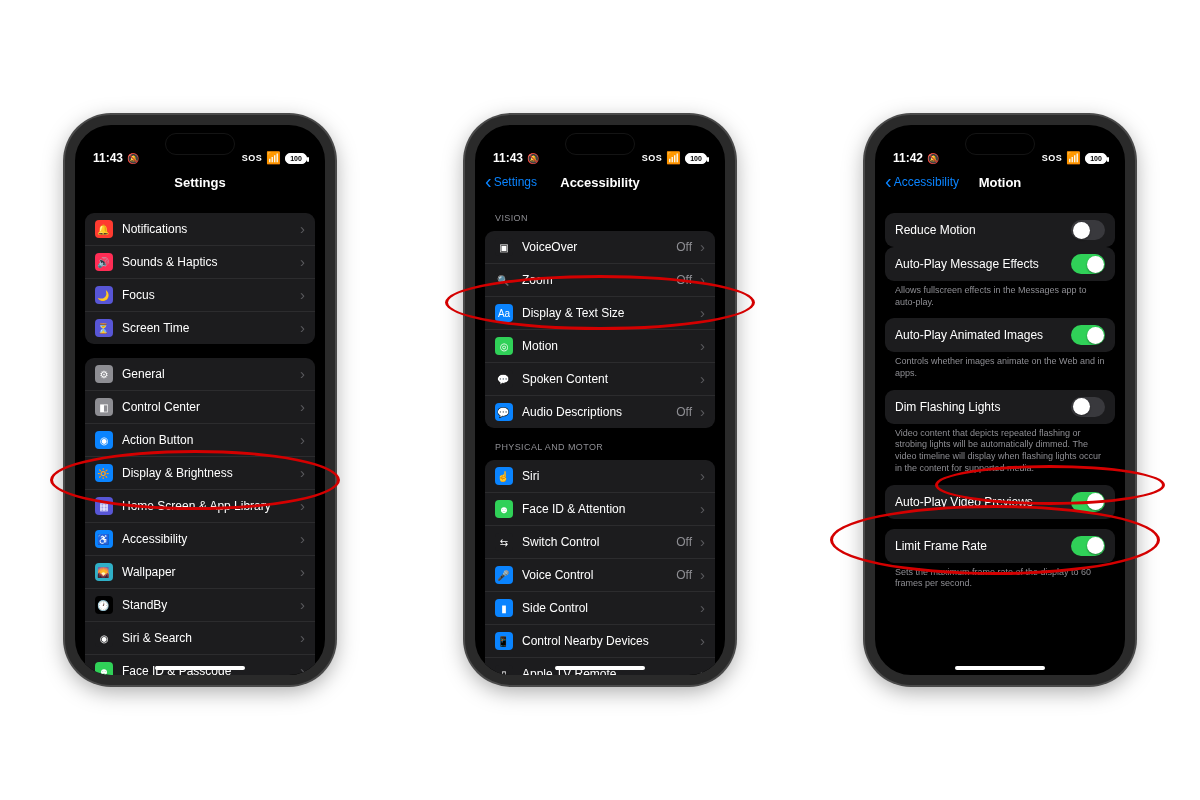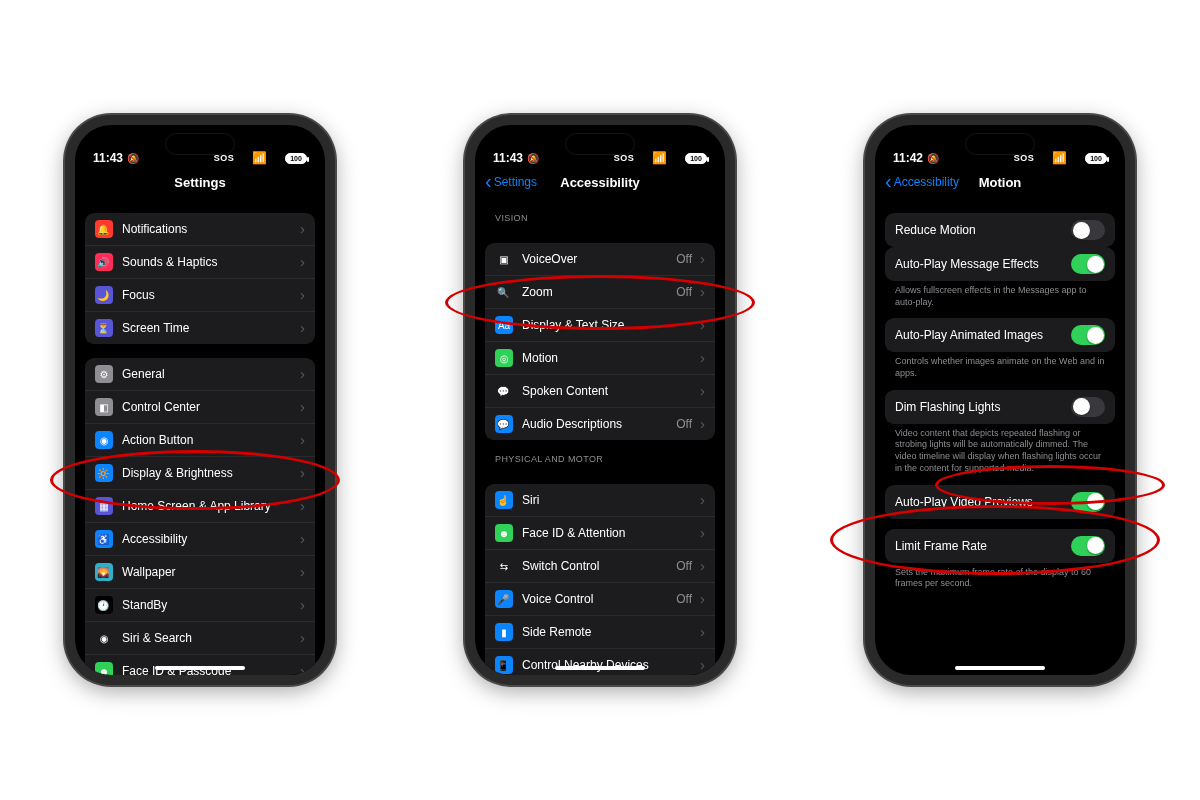--- a/index.html
+++ b/index.html
@@ -42,21 +42,21 @@
     color: #fff;
     display: flex;
     justify-content: space-between;
     align-items: flex-end;
     padding: 12px 18px 0 18px;
     font-size: 12px;
     font-weight: 600;
     z-index: 10;
   }
   .status-left { display: flex; align-items: center; gap: 4px; }
-  .status-right { display: flex; align-items: center; gap: 18px; }
+  .status-right { display: flex; align-items: center; gap: 4px; }
   .bell-off { font-size: 10px; }
   .sos { font-size: 9px; font-weight: 700; letter-spacing:.4px; }
   .batt {
     border: 1px solid #fff;
     border-radius: 5px;
     width: 22px;
     height: 11px;
     position: relative;
     display:flex;align-items:center;justify-content:center;
     font-size:7px;font-weight:700;color:#000;background:#fff;
@@ -87,21 +87,21 @@
     flex: 1;
     overflow: hidden;
     padding: 0 10px;
     color: #fff;
   }
   .section-label {
     color: #8e8e93;
     font-size: 9px;
     letter-spacing: .4px;
     text-transform: uppercase;
-    padding: 14px 10px 20px 10px;
+    padding: 14px 10px 8px 10px;
   }
   .group {
     background: #1c1c1e;
     border-radius: 9px;
     overflow: hidden;
   }
   .group + .section-label {}
   .row {
     display: flex;
     align-items: center;
@@ -335,21 +335,21 @@
           <div class="chevron"></div>
         </div>
         <div class="row">
           <div class="icon" style="background: rgb(10, 132, 255); font-size: 10px;">🎤</div>
           <div class="label">Voice Control</div>
           <div class="value">Off</div>
           <div class="chevron"></div>
         </div>
         <div class="row">
           <div class="icon" style="background: rgb(10, 132, 255); font-size: 10px;">▮</div>
-          <div class="label">Side Remote</div>
+          <div class="label">Side Control</div>
           <div class="chevron"></div>
         </div>
         <div class="row">
           <div class="icon" style="background: rgb(10, 132, 255); font-size: 10px;">📱</div>
           <div class="label">Control Nearby Devices</div>
           <div class="chevron"></div>
         </div>
         <div class="row">
           <div class="icon" style="background: rgb(28, 28, 30); font-size: 10px;">▯</div>
           <div class="label">Apple TV Remote</div>

